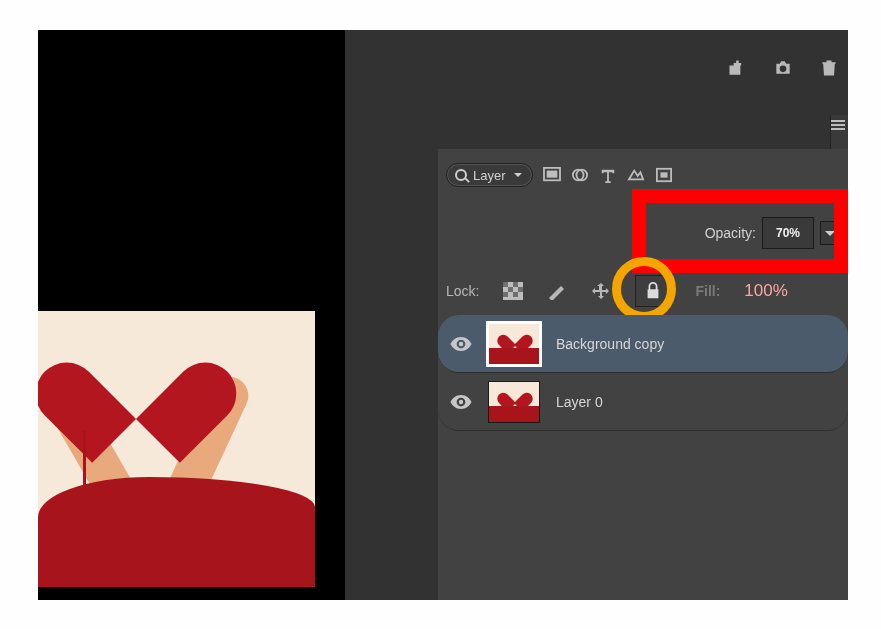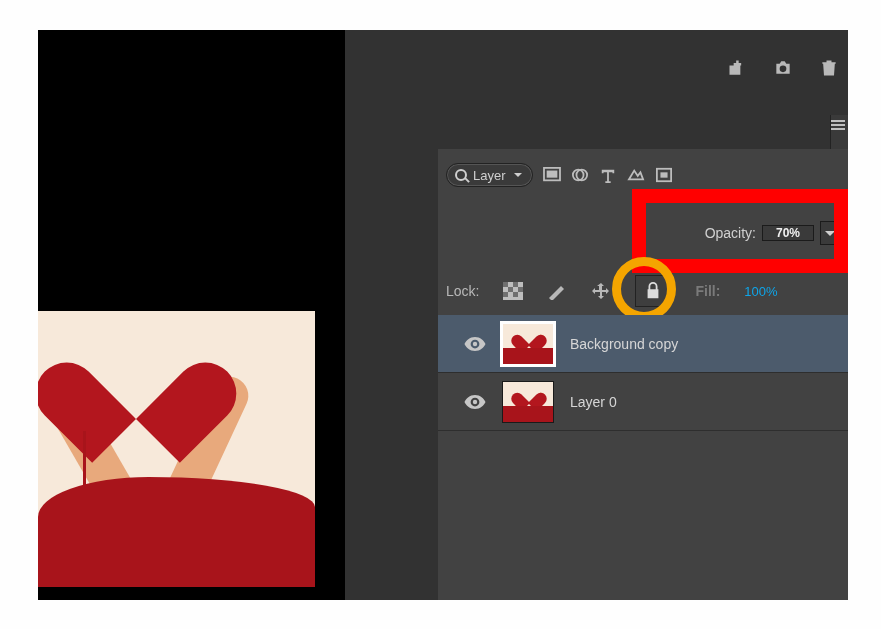--- a/index.html
+++ b/index.html
@@ -185,21 +185,21 @@
       display: flex;
       align-items: center;
       gap: 6px;
       margin-left: auto;
       font-size: 14px;
       color: #d0d0d0;
     }
     .opacity-box {
       background: #3a3a3a;
       border: 1px solid #1b1b1b;
-      height: 16px;
+      height: 32px;
       width: 52px;
       display: flex;
       align-items: center;
       justify-content: center;
       font-size: 12px;
       font-weight: bold;
       color: #f0f0f0;
     }
     .opacity-drop {
       width: 20px; height: 24px;
@@ -244,34 +244,35 @@
       position: absolute;
       width: 64px;
       height: 64px;
       border: 9px solid #f4a500;
       border-radius: 50%;
       left: 174px;
       top: 108px;
       pointer-events: none;
     }
     .lock-row .fill-lbl { color: #7a7a7a; font-weight: bold; }
-    .lock-row .fill-val { color: #0ea5e9; font-size: 13px; letter-spacing: 0; }
+    .lock-row .fill-val { color: #fca5a5; font-size: 17px; letter-spacing: 0; }
 
     
     .layers-list {
       position: absolute;
       left: 0; right: 0; top: 166px; bottom: 0;
     }
     .layer-row {
       height: 58px;
       display: flex;
       align-items: center;
-      padding-left: 26px;
+      padding-left: 12px;
       gap: 16px;
       border-bottom: 1px solid #2e2e2e;
+      border-radius: 21px;
     }
     .layer-row.selected {
       background: #4c5b6c;
     }
     .eye-ico { width: 22px; height: 14px; fill: #c6c6c6; cursor: pointer; }
     .thumb {
       width: 52px; height: 42px;
       background: #f7e9da;
       position: relative;
       border: 1px solid #1a1a1a;

